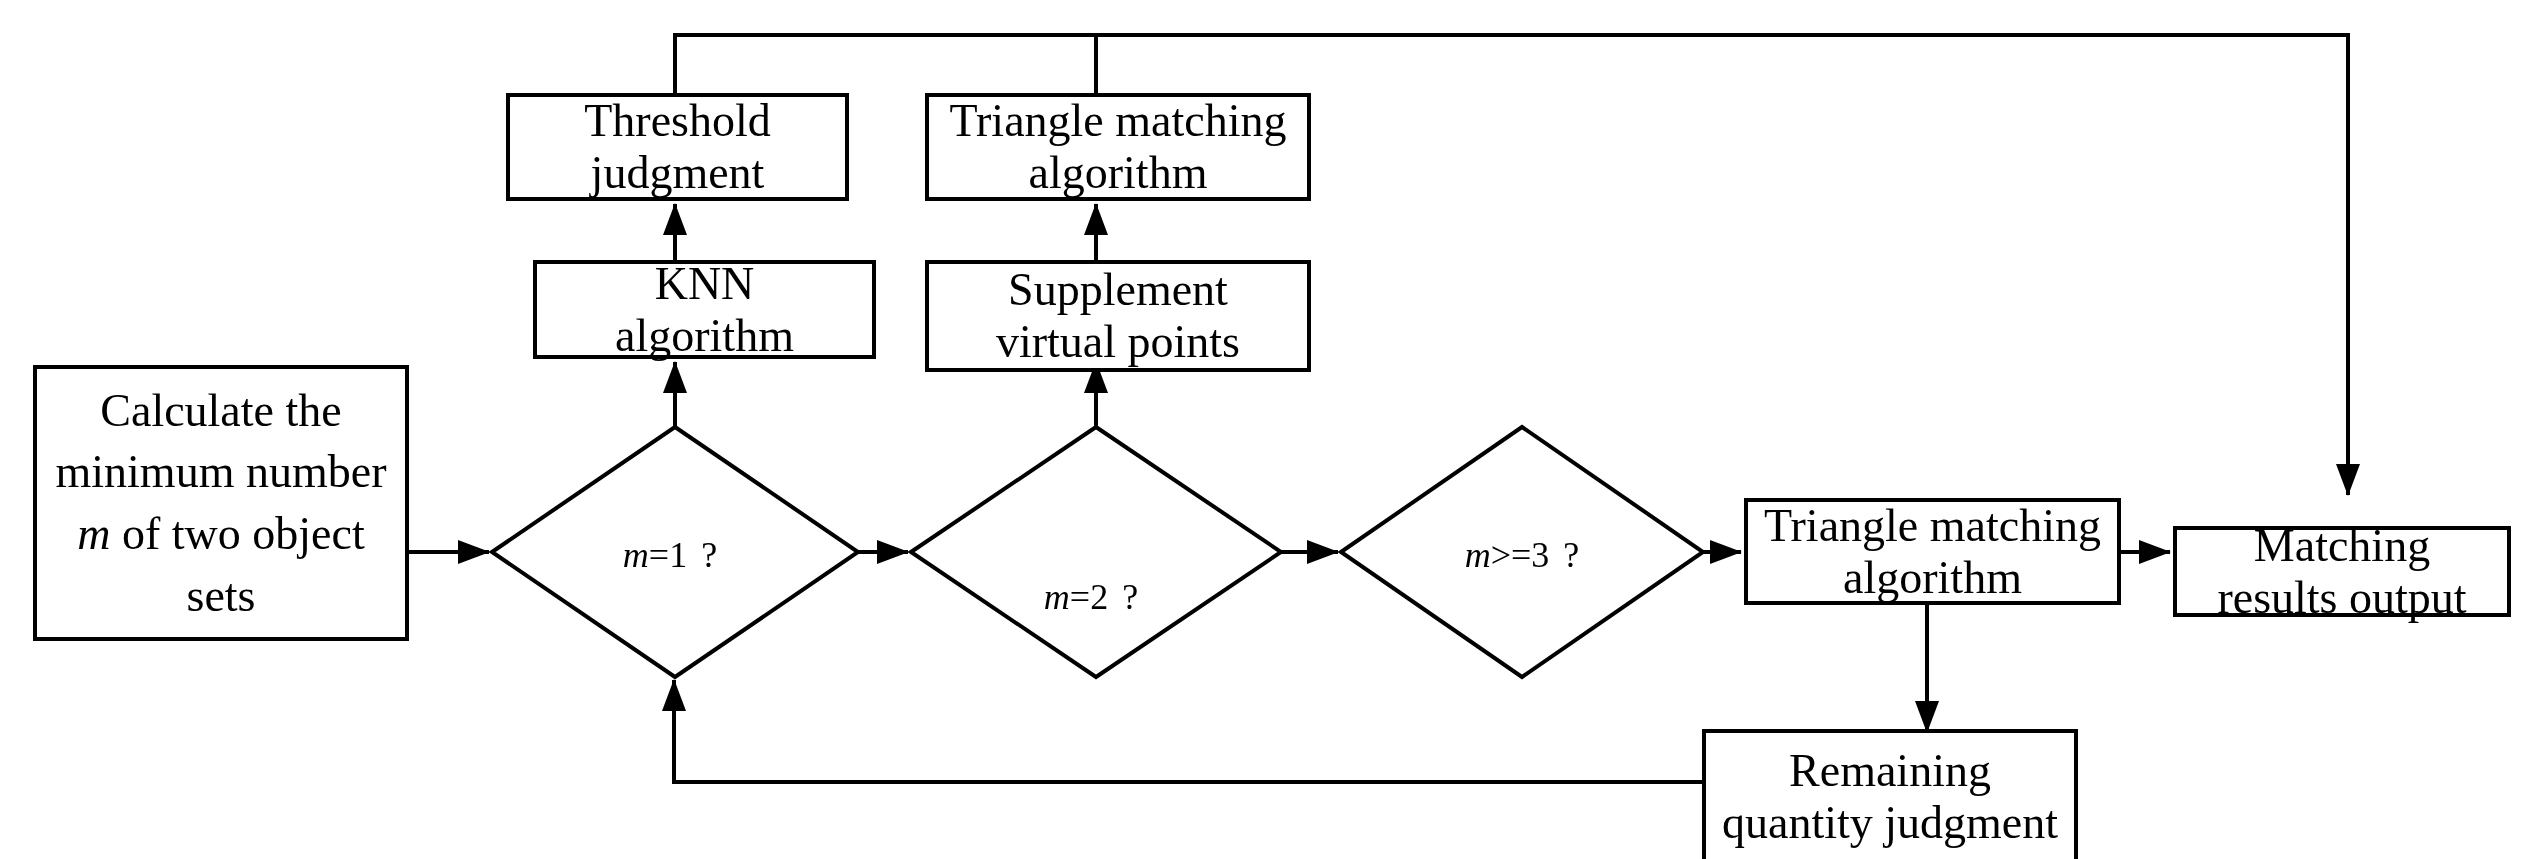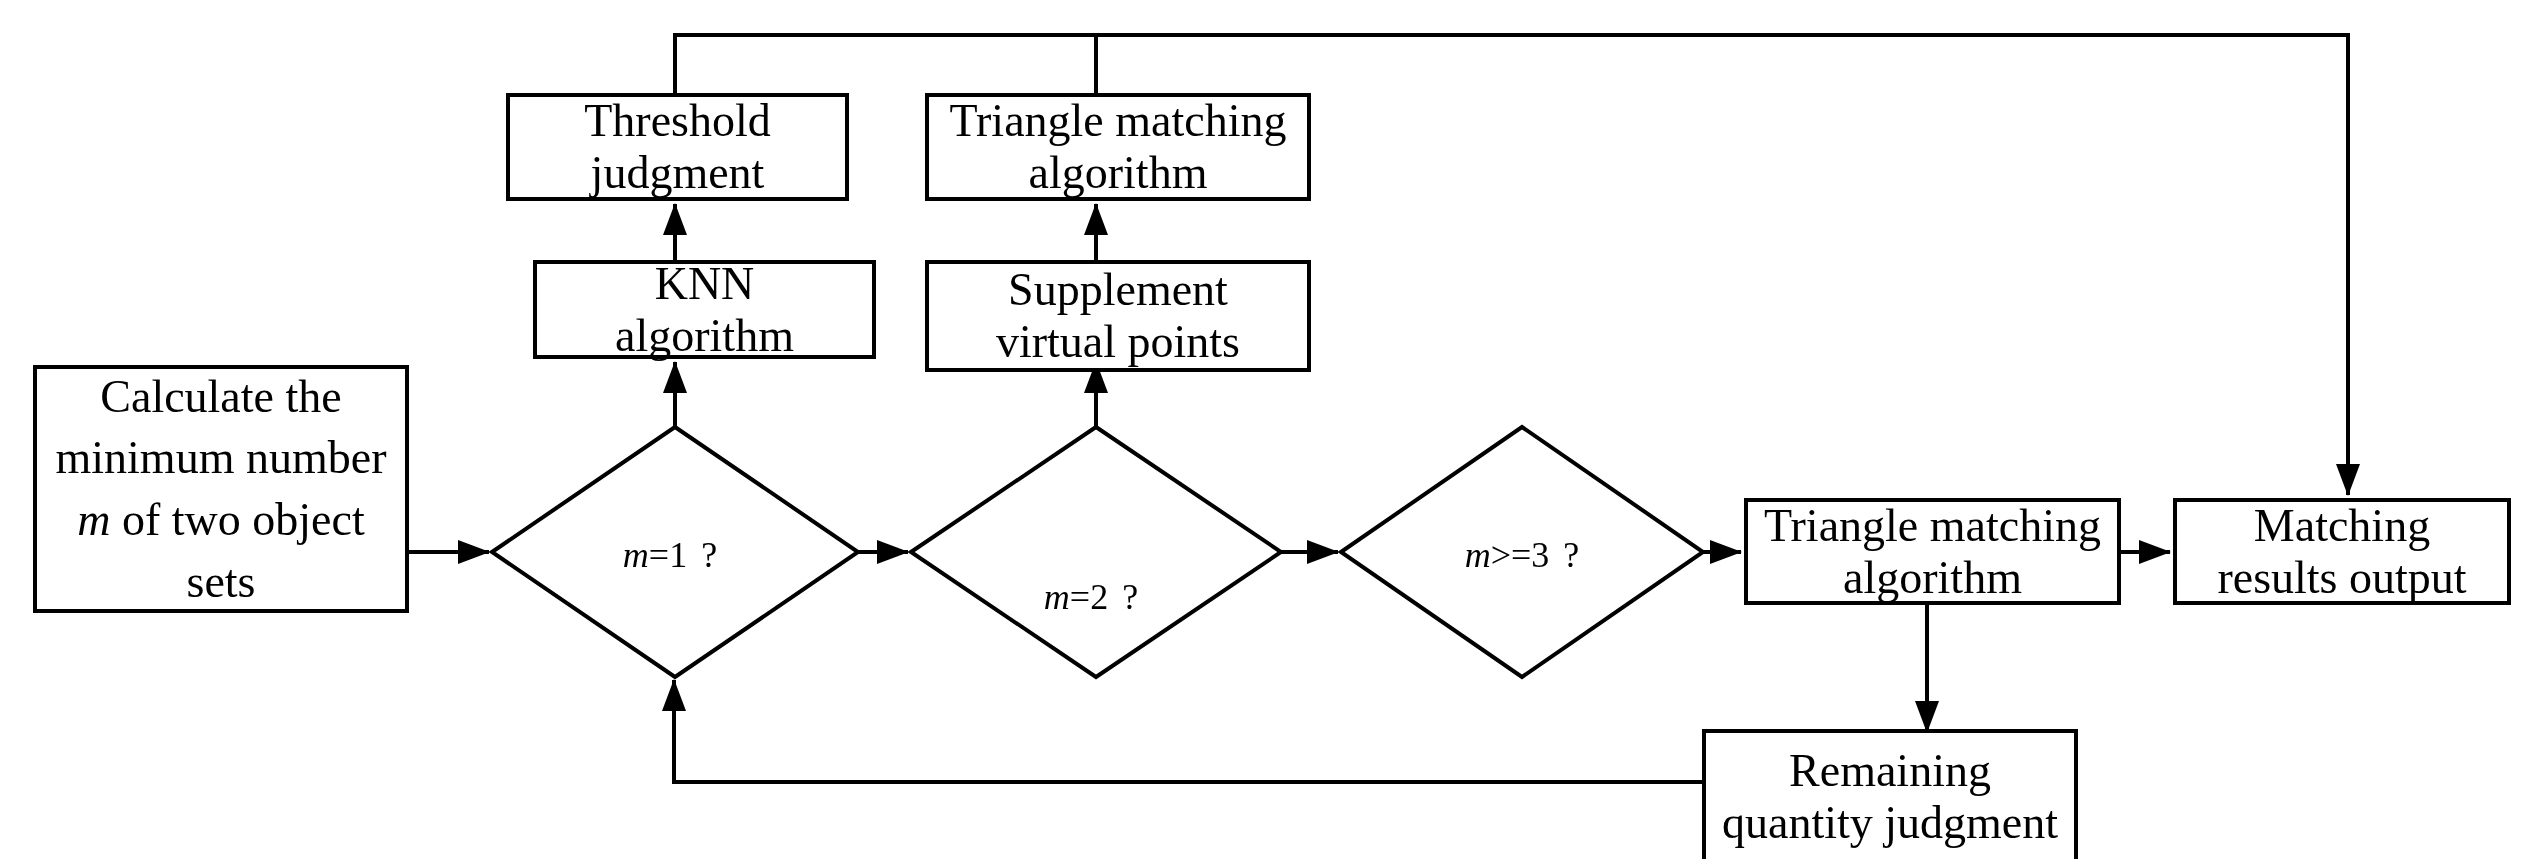--- a/index.html
+++ b/index.html
@@ -87,21 +87,21 @@
 
     <path d="M 675 95 V 35" fill="none" stroke="#000000" stroke-width="4"></path>
     <path d="M 1096 95 V 35" fill="none" stroke="#000000" stroke-width="4"></path>
     <path d="M 673 35 H 2348 V 495" fill="none" stroke="#000000" stroke-width="4" marker-end="url(#arrow)"></path>
 
     <path d="M 1927 605 V 732" fill="none" stroke="#000000" stroke-width="4" marker-end="url(#arrow)"></path>
 
     <path d="M 1704 782 H 674 V 680" fill="none" stroke="#000000" stroke-width="4" marker-end="url(#arrow)"></path>
   </svg>
 
-  <div class="box calc" style="left:33px; top:365px; width:376px; height:248px;">
+  <div class="box calc" style="left:33px; top:365px; width:376px; height:276px;">
     <span><span>Calculate the
 minimum number
 </span><span class="var">m</span><span> of two object
 sets</span></span>
   </div>
 
   <div class="box" style="left:506px; top:93px; width:343px; height:108px;">
     <span>Threshold
 judgment</span>
   </div>
@@ -119,21 +119,21 @@
   <div class="box" style="left:925px; top:260px; width:386px; height:112px;">
     <span>Supplement
 virtual points</span>
   </div>
 
   <div class="box" style="left:1744px; top:498px; width:377px; height:107px;">
     <span>Triangle matching
 algorithm</span>
   </div>
 
-  <div class="box" style="left:2173px; top:498px; width:338px; height:107px;">
+  <div class="box" style="left:2173px; top:526px; width:338px; height:91px;">
     <span>Matching
 results output</span>
   </div>
 
   <div class="box" style="left:1702px; top:729px; width:376px; height:136px;">
     <span>Remaining
 quantity judgment</span>
   </div>
 
   <div class="decision-label" style="left:670px; top:555px;">

